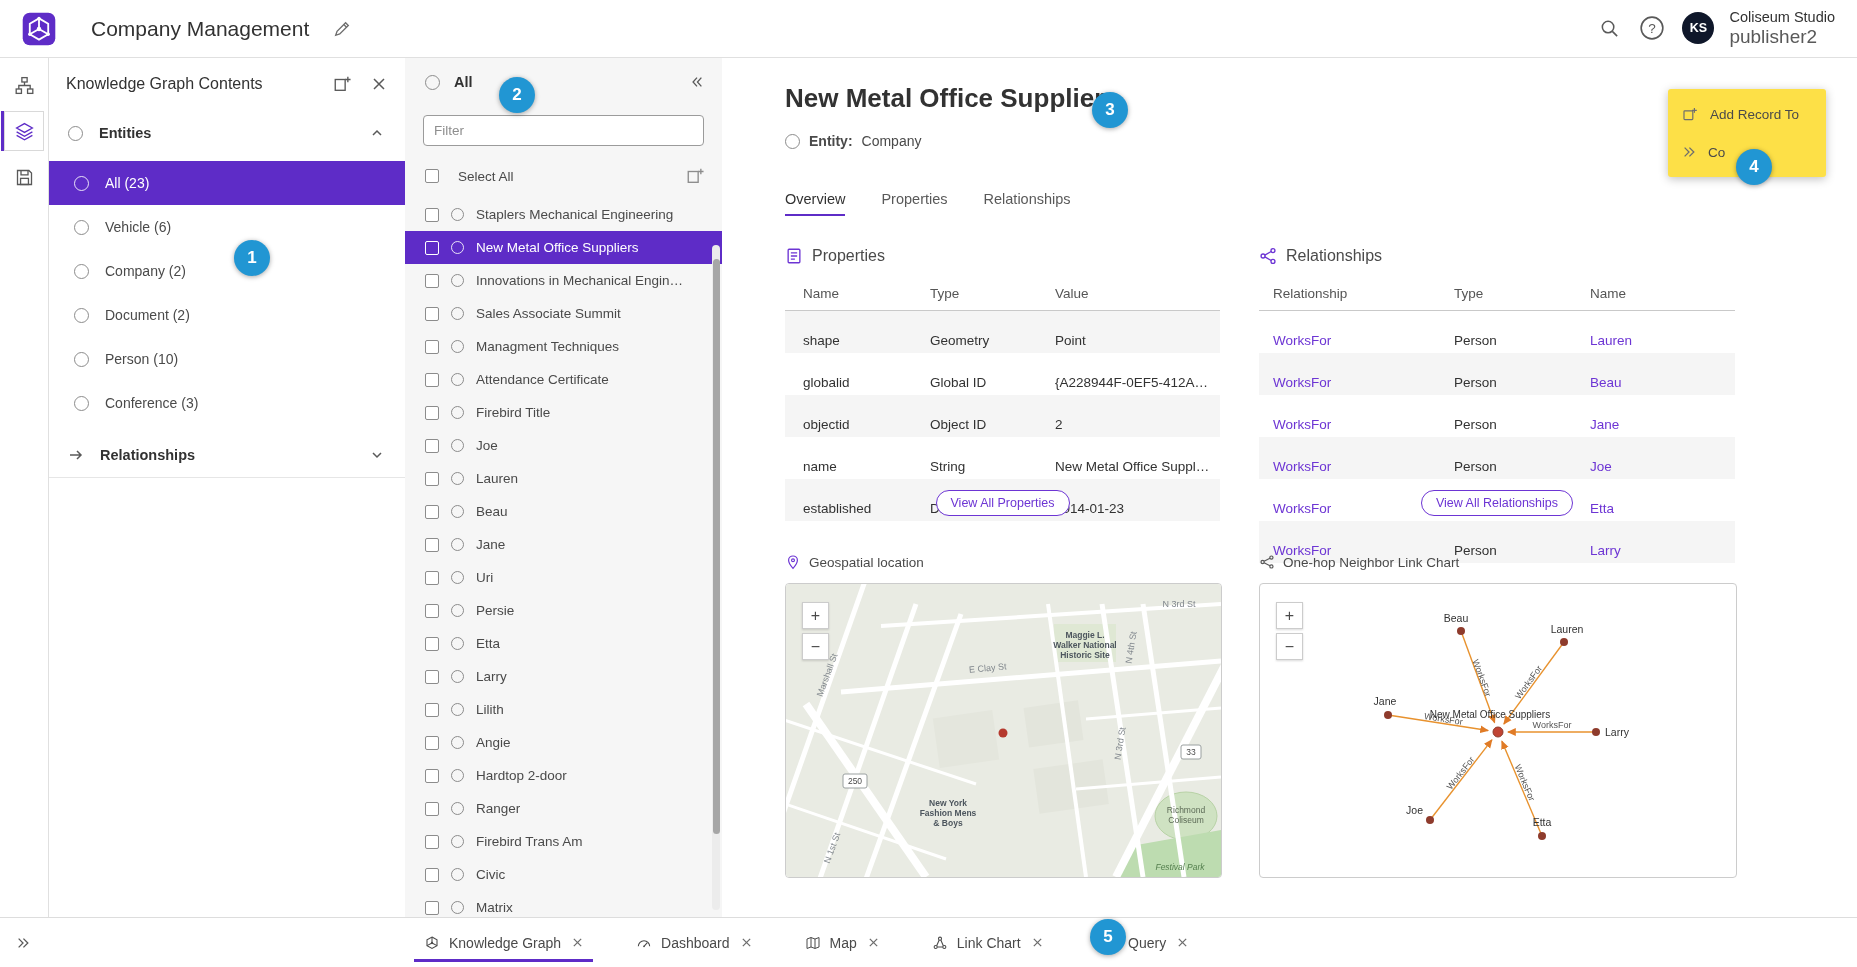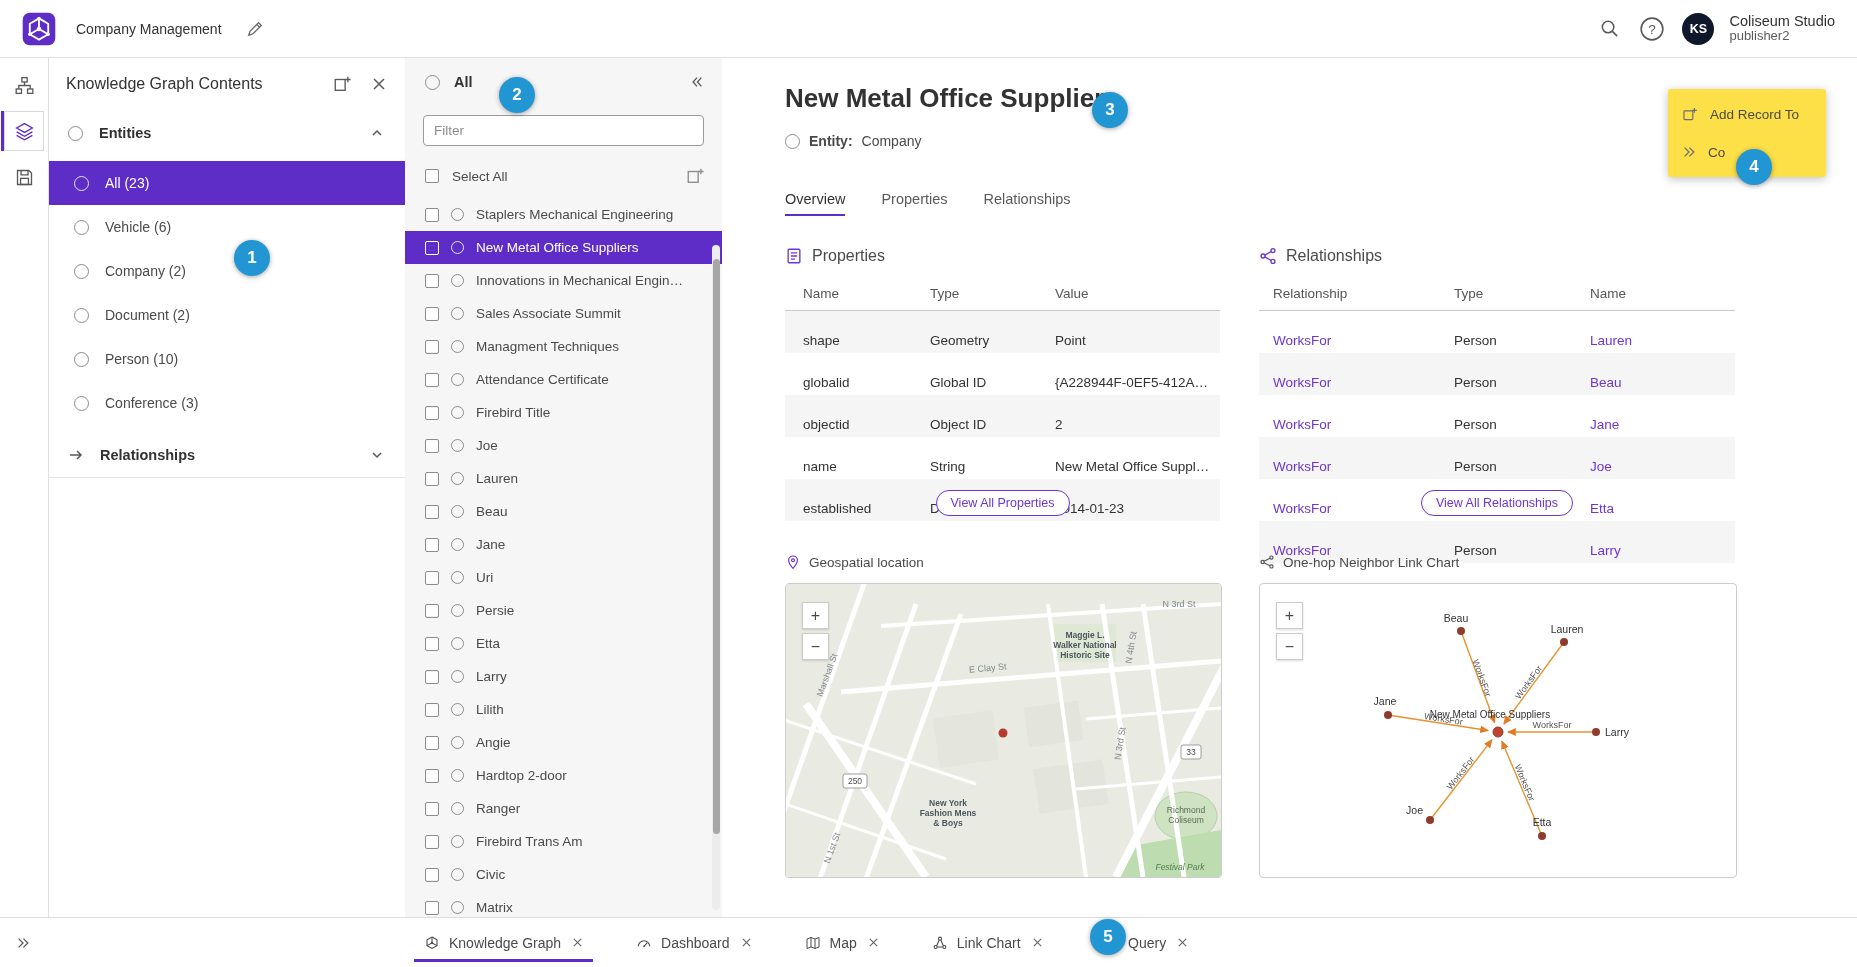--- a/index.html
+++ b/index.html
@@ -20,28 +20,28 @@
   .r15{width:15px;height:15px;} .r14{width:13px;height:13px;}
   .cbox{width:14px;height:14px;border:1.5px solid #8c8c8c;border-radius:2px;background:#fff;flex:none;box-sizing:border-box;}
   .i28{width:34px;height:34px;} .i22{width:21px;height:21px;} .i24{width:26px;height:26px;}
   .i20{width:21px;height:21px;} .i18{width:18px;height:18px;} .i16{width:16px;height:16px;}
   .i14{width:14px;height:14px;} .i12{width:12px;height:12px;}
 
   
   .hdr{position:absolute;top:0;left:0;right:0;height:57px;background:#fff;border-bottom:1px solid var(--border);
        display:flex;align-items:center;z-index:30;}
   .logo{margin-left:22px;display:flex;}
-  .app-title{font-size:14px;color:var(--text);margin-left:20px;}
+  .app-title{font-size:21px;color:var(--text);margin-left:35px;}
   .hdr .pencil{margin-left:22px;}
   .hdr-right{margin-left:auto;display:flex;align-items:center;gap:15px;padding-right:22px;}
   .avatar{width:32px;height:32px;border-radius:50%;background:#0f172a;color:#fff;font-size:12.5px;font-weight:bold;
           display:flex;align-items:center;justify-content:center;cursor:pointer;}
   .user-block{line-height:1.15;}
   .product{font-size:14.5px;color:var(--text);}
-  .uname{font-size:13px;color:#595959;}
+  .uname{font-size:19px;color:#595959;}
 
   
   .rail{position:absolute;left:0;top:57px;bottom:49px;width:48px;background:#fff;border-right:1px solid var(--border);
         display:flex;flex-direction:column;align-items:center;padding-top:8px;gap:6px;z-index:5;}
   .rail-btn{width:40px;height:40px;background:#fff;border:none;cursor:pointer;display:flex;align-items:center;justify-content:center;position:relative;}
   .rail-btn.selected{border:1px solid #d9d9d9;}
   .rail-btn.selected::before{content:"";position:absolute;left:-4px;top:-1px;bottom:-1px;width:3px;background:var(--accent);}
 
   
   .cpanel{position:absolute;left:48px;top:57px;bottom:49px;width:357px;background:#fff;border-right:1px solid var(--border);overflow:hidden;}
@@ -55,21 +55,21 @@
   .entity-item.selected .ring{border-color:rgba(255,255,255,.85);}
   .rel-row{margin-top:8px;border-bottom:1px solid #e6e6e6;}
 
   
   .lpanel{position:absolute;left:405px;top:57px;bottom:49px;width:317px;background:#f6f6f6;border-right:1px solid var(--border);overflow:hidden;}
   .lpanel-hd{height:50px;display:flex;align-items:center;padding:0 16px 0 20px;gap:14px;}
   .lpanel-title{font-size:14.5px;font-weight:bold;color:var(--text);flex:1;}
   .filter{display:block;margin:8px 18px 0;width:calc(100% - 36px);height:31px;border:1px solid #9b9b9b;border-radius:4px;
           background:#fff;padding:0 10px;font-size:13.5px;color:var(--text);box-sizing:border-box;}
   .filter::placeholder{color:#8e8e8e;}
-  .selall-row{margin-top:16px;height:28px;display:flex;align-items:center;gap:13px;padding:0 16px 0 20px;}
+  .selall-row{margin-top:16px;height:28px;display:flex;align-items:center;gap:19px;padding:0 16px 0 20px;}
   .selall-lbl{font-size:13.5px;color:var(--text2);flex:1;}
   .item-list{list-style:none;margin:8px 0 0;padding:0;}
   .item-row{height:33px;display:flex;align-items:center;gap:12px;padding:0 18px 0 20px;cursor:pointer;}
   .item-lbl{font-size:13.5px;color:var(--text2);white-space:nowrap;overflow:hidden;text-overflow:ellipsis;}
   .item-row.selected{background:var(--accent);}
   .item-row.selected .item-lbl{color:#fff;}
   .item-row.selected .cbox{background:transparent;border-color:#fff;}
   .item-row.selected .ring{border-color:rgba(255,255,255,.85);}
   .scroll-track{position:absolute;right:2px;top:188px;bottom:8px;width:8px;background:#ececec;border-radius:4px;}
   .scroll-thumb{position:absolute;left:0.5px;top:14px;width:7px;height:575px;background:#a6a6a6;border-radius:4px;}

